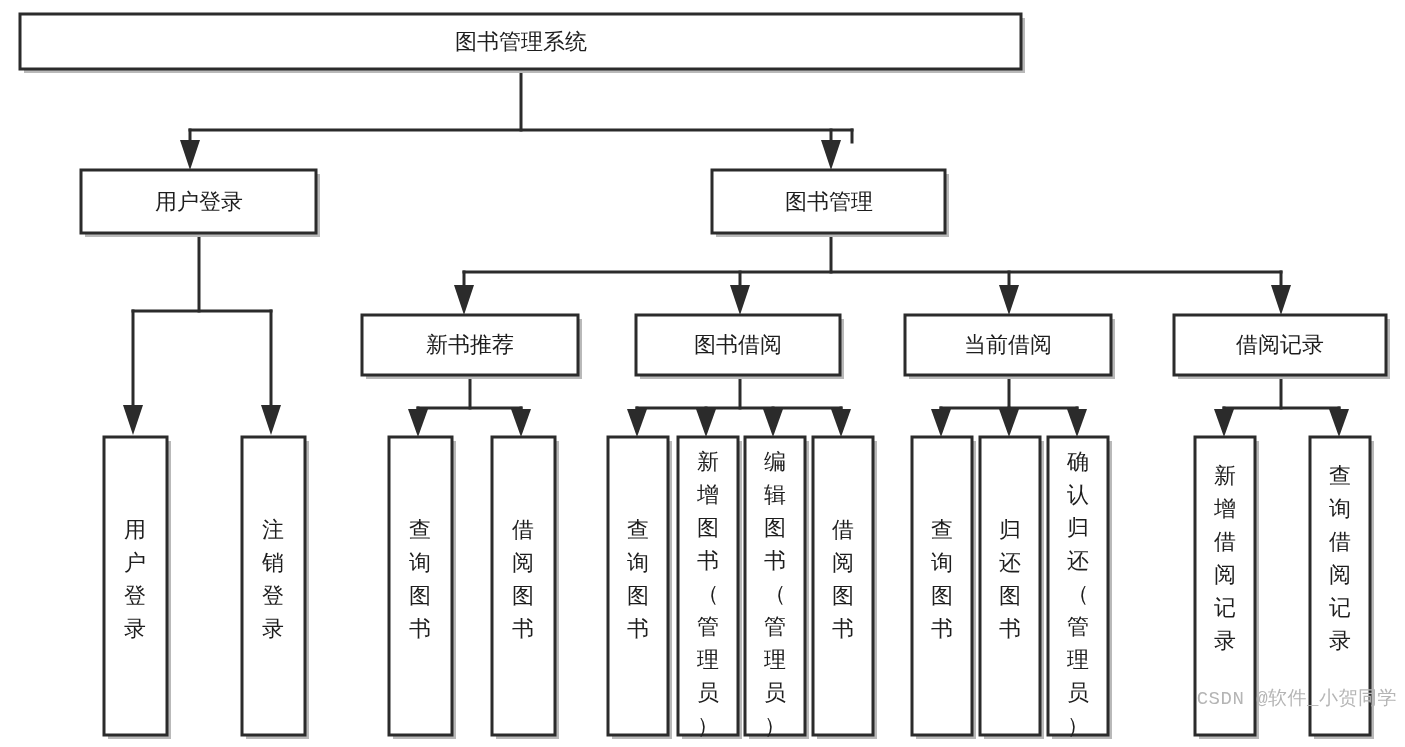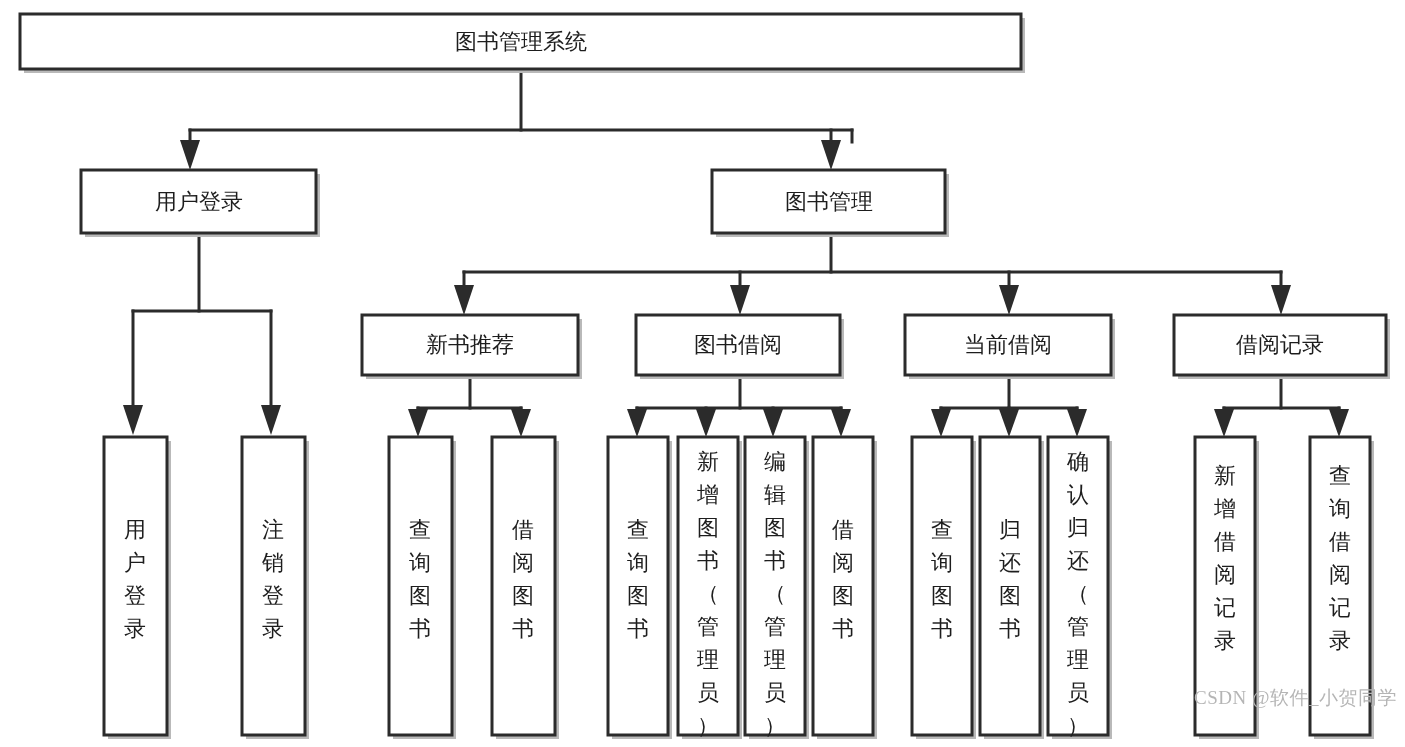--- a/index.html
+++ b/index.html
@@ -57,21 +57,21 @@
     font-family: "Liberation Sans", sans-serif;
     font-size: 22px;
     text-anchor: middle;
   }
   .watermark {
     position: absolute;
     right: 8px;
     bottom: 4px;
     color: #b5b5b5;
     font-size: 19px;
-    font-family: Liberation Serif, serif;
+    font-family: Liberation Mono, monospace;
     letter-spacing: 0.5px;
     white-space: nowrap;
     user-select: none;
     text-align: right;
   }
 </style>
 </head>
 <body>
 
 <div id="diagram-root">

